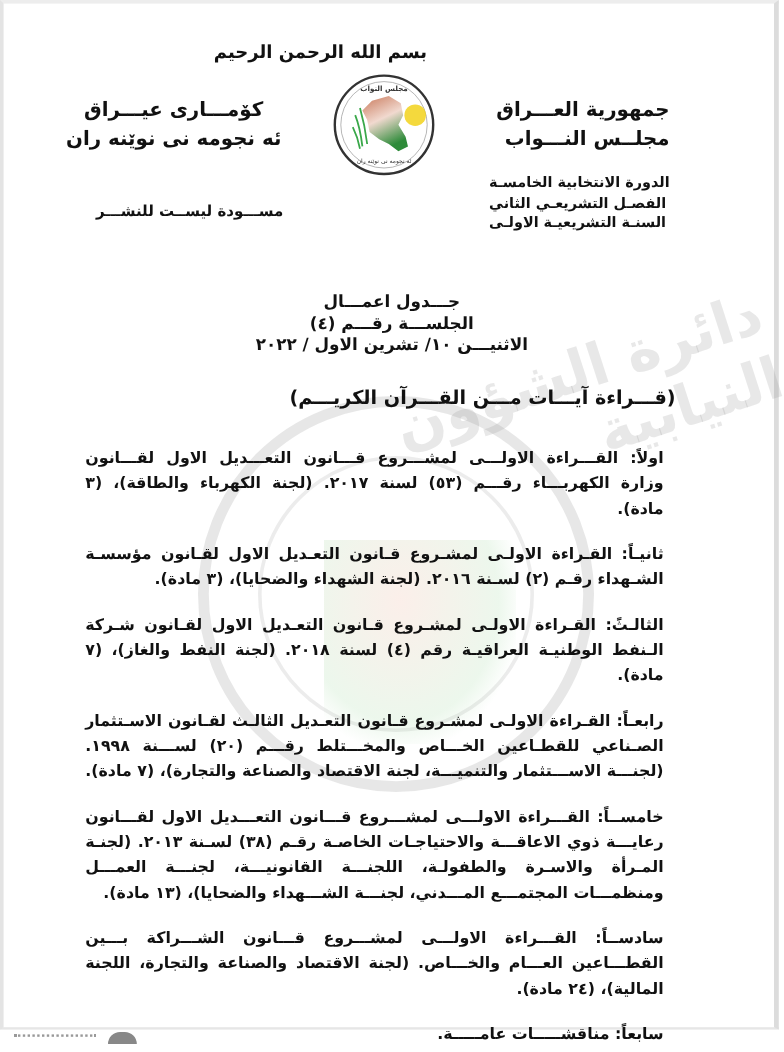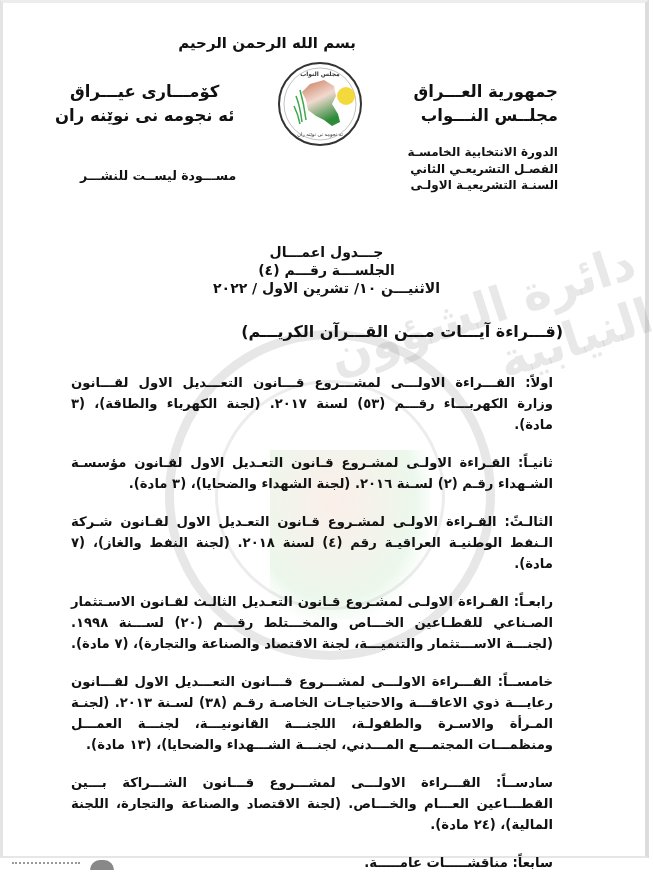--- a/index.html
+++ b/index.html
@@ -13,21 +13,21 @@
     position: absolute; left: 0; top: 0; width: 649px; height: 858px;
     border-right: 4px solid #dcdcdc; border-bottom: 2px solid #e6e6e6;
     border-left: 3px solid #e4e4e4; border-top: 3px solid #ededed;
     box-sizing: border-box; background: #fff;
   }
   .rtl { direction: rtl; unicode-bidi: embed; color: #111; font-weight: bold; }
   .abs { position: absolute; }
   .basmala { top: 34px; left: 0; width: 534px; text-align: center; font-size: 15px; }
   .hdr-right { top: 80px; right: 95px; font-size: 16.5px; line-height: 24px; }
   .hdr-left { top: 80px; left: 55px; font-size: 16.5px; line-height: 24px; text-align: center; }
-  .meta-right { top: 144px; right: 95px; font-size: 12px; line-height: 16.5px; text-align: right; margin-left: 48px; }
+  .meta-right { top: 144px; right: 95px; font-size: 12px; line-height: 16.5px; text-align: left; margin-left: 48px; }
   .draft { top: 168px; left: 80px; font-size: 12.5px; }
   .logo { top: 60px; left: 276px; width: 88px; height: 88px; }
   .titles { top: 243px; left: 0; width: 653px; text-align: center; font-size: 14px; line-height: 18px; }
   .quran { top: 322px; right: 90px; font-size: 16px; }
   .items { top: 372px; right: 100px; width: 482px; font-size: 13.2px; line-height: 21px; text-align: justify; }
   .item { margin-bottom: 17px; }
   .watermark-ring {
     position: absolute; left: 165px; top: 330px; width: 330px; height: 330px;
     border-radius: 50%; border: 9px solid rgba(170,170,170,0.28); box-sizing: border-box;
   }

